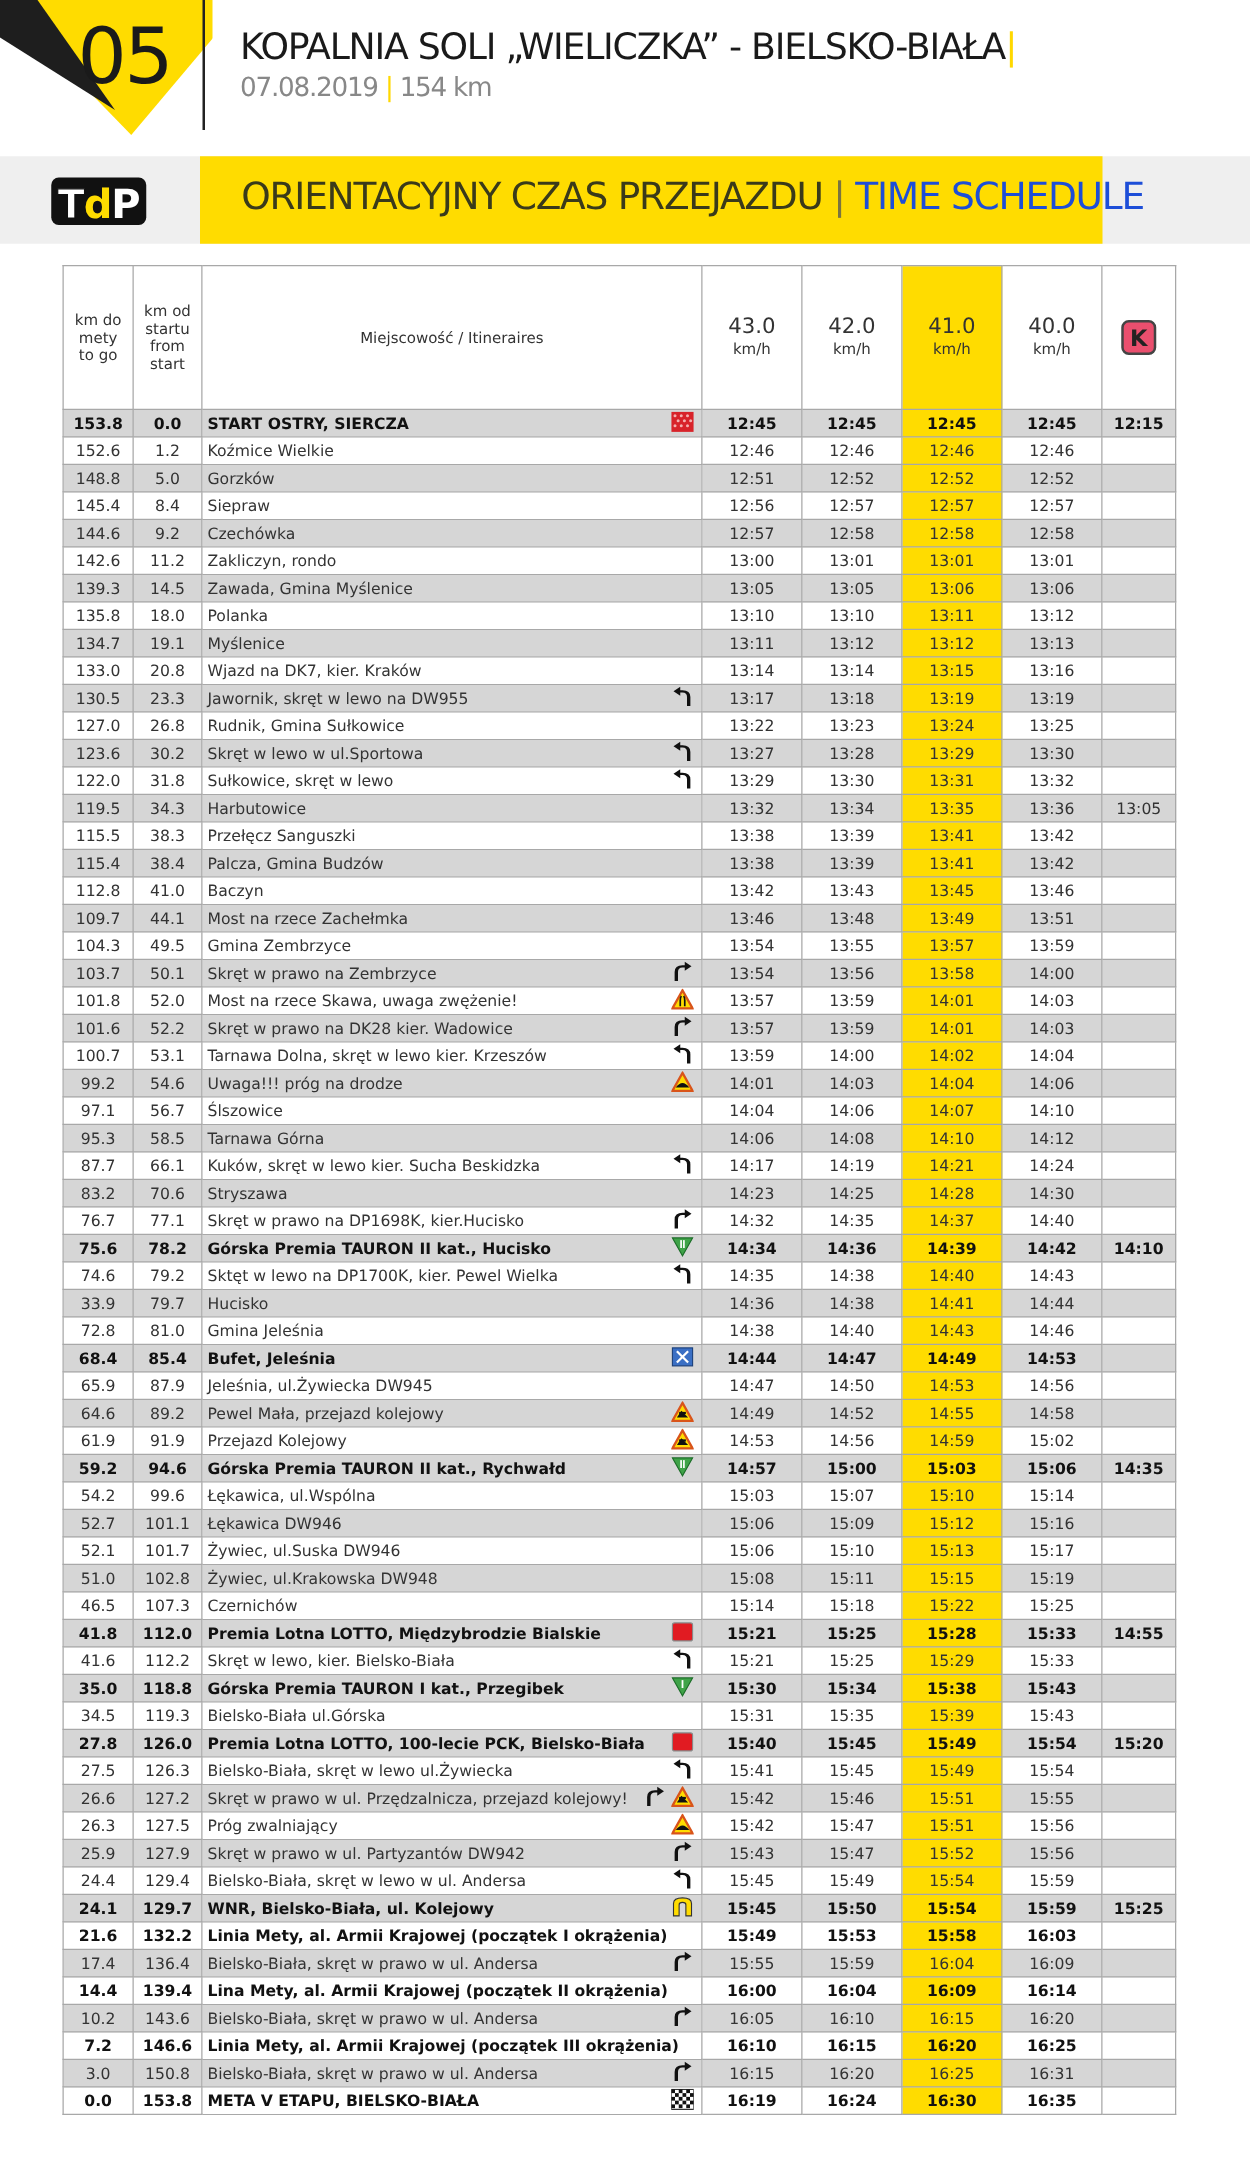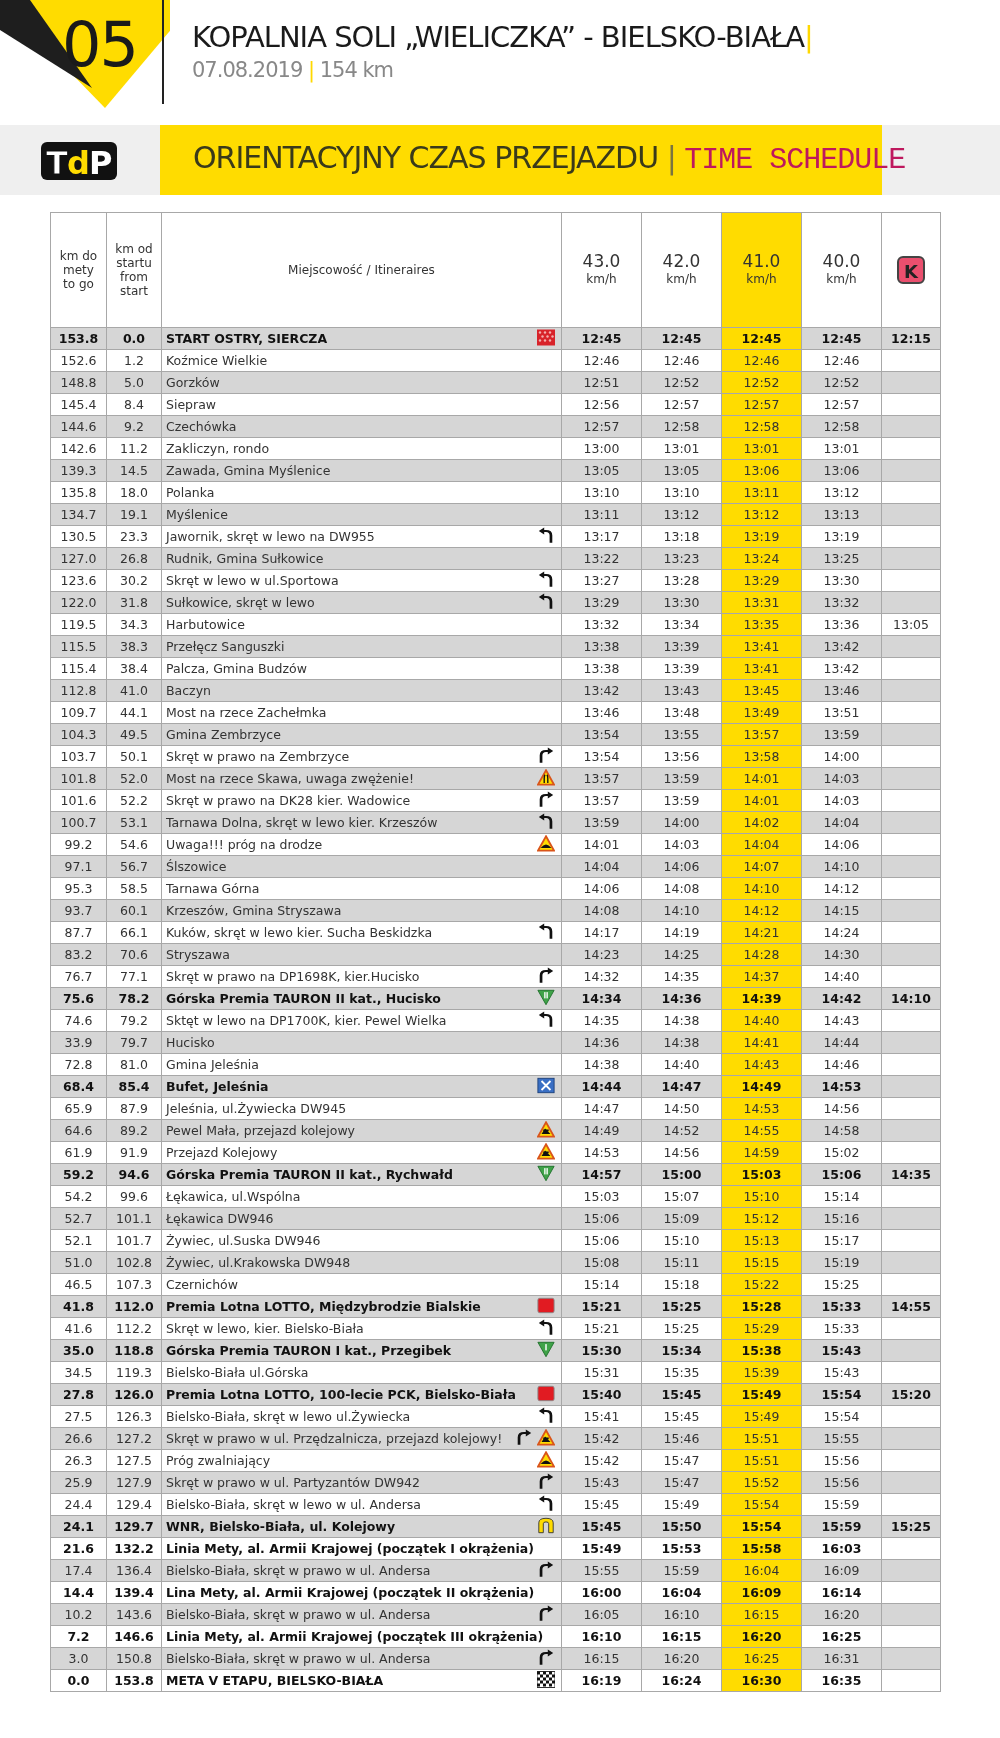--- a/index.html
+++ b/index.html
@@ -10,21 +10,21 @@
   .stage-title { position:absolute; left:192px; top:20px; font-size:29px; color:#1a1a1a; font-family:"DejaVu Sans", sans-serif; letter-spacing:-1px; white-space:nowrap; }
   .stage-title .bar { color:#ffd800; }
   .stage-sub { position:absolute; left:192px; top:58px; font-size:21px; color:#888; font-family:"DejaVu Sans", sans-serif; letter-spacing:-1px; white-space:nowrap; }
   .stage-sub .bar { color:#ffd800; }
 
   .band { position:absolute; left:0; top:125px; width:1000px; height:70px; background:#efefef; }
   .logo { position:absolute; left:40px; top:138px; width:78px; height:44px; }
   .band-yellow { position:absolute; left:160px; top:125px; width:722px; height:70px; background:#ffdc00; }
   .band-title { position:absolute; left:193px; top:140px; font-size:30px; color:#3a3a1a; font-family:"DejaVu Sans", sans-serif; letter-spacing:-1px; white-space:nowrap; }
   .band-title .sep { color:#7a7440; }
-  .band-title .en { color:#be185d;font-family:Liberation Mono, monospace; }
+  .band-title .en { color:#1d4ed8; }
 
   table.sched { position:absolute; left:50px; top:212px; border-collapse:collapse; table-layout:fixed; width:890px; font-family:"DejaVu Sans", sans-serif; }
   table.sched col.c1 { width:56px; } table.sched col.c2 { width:55px; } table.sched col.c3 { width:400px; }
   table.sched col.c4 { width:80px; } table.sched col.c5 { width:80px; } table.sched col.c6 { width:80px; } table.sched col.c7 { width:80px; } table.sched col.c8 { width:59px; }
   table.sched th, table.sched td { border:1px solid #a8a8a8; padding:0; text-align:center; }
   table.sched thead th { height:82px; background:#fff; font-weight:normal; font-size:12px; color:#333; line-height:14px; }
   table.sched thead th.spd { font-size:17px; line-height:18px; }
   table.sched thead th.spd .u { font-size:12px; display:block; }
   table.sched thead th.hl { background:#ffdc00; }
   table.sched tbody td { height:21px; font-size:12.5px; color:#333; }
@@ -188,20 +188,30 @@
         <td>134.7</td>
         <td>19.1</td>
         <td class="loc"><span>Myślenice</span></td>
         <td>13:11</td>
         <td>13:12</td>
         <td class="hl">13:12</td>
         <td>13:13</td>
         <td></td>
       </tr>
       <tr>
+        <td>133.0</td>
+        <td>20.8</td>
+        <td class="loc"><span>Wjazd na DK7, kier. Kraków</span></td>
+        <td>13:14</td>
+        <td>13:14</td>
+        <td class="hl">13:15</td>
+        <td>13:16</td>
+        <td></td>
+      </tr>
+      <tr>
         <td>130.5</td>
         <td>23.3</td>
         <td class="loc"><span>Jawornik, skręt w lewo na DW955</span><span class="icons">
             <span><svg viewBox="0 0 20 18" class="ic">
                 <path d="M14 17 V9 Q14 5 10 5 H8 V8 L2 4 L8 0 V3 H10 Q17 3 17 9 V17 Z" fill="#111"></path>
               </svg></span>
           </span></td>
         <td>13:17</td>
         <td>13:18</td>
         <td class="hl">13:19</td>
@@ -389,30 +399,20 @@
         <td></td>
       </tr>
       <tr>
         <td>95.3</td>
         <td>58.5</td>
         <td class="loc"><span>Tarnawa Górna</span></td>
         <td>14:06</td>
         <td>14:08</td>
         <td class="hl">14:10</td>
         <td>14:12</td>
-        <td></td>
-      </tr>
-      <tr>
-        <td>93.7</td>
-        <td>60.1</td>
-        <td class="loc"><span>Krzeszów, Gmina Stryszawa</span></td>
-        <td>14:08</td>
-        <td>14:10</td>
-        <td class="hl">14:12</td>
-        <td>14:15</td>
         <td></td>
       </tr>
       <tr>
         <td>87.7</td>
         <td>66.1</td>
         <td class="loc"><span>Kuków, skręt w lewo kier. Sucha Beskidzka</span><span class="icons">
             <span><svg viewBox="0 0 20 18" class="ic">
                 <path d="M14 17 V9 Q14 5 10 5 H8 V8 L2 4 L8 0 V3 H10 Q17 3 17 9 V17 Z" fill="#111"></path>
               </svg></span>
           </span></td>

